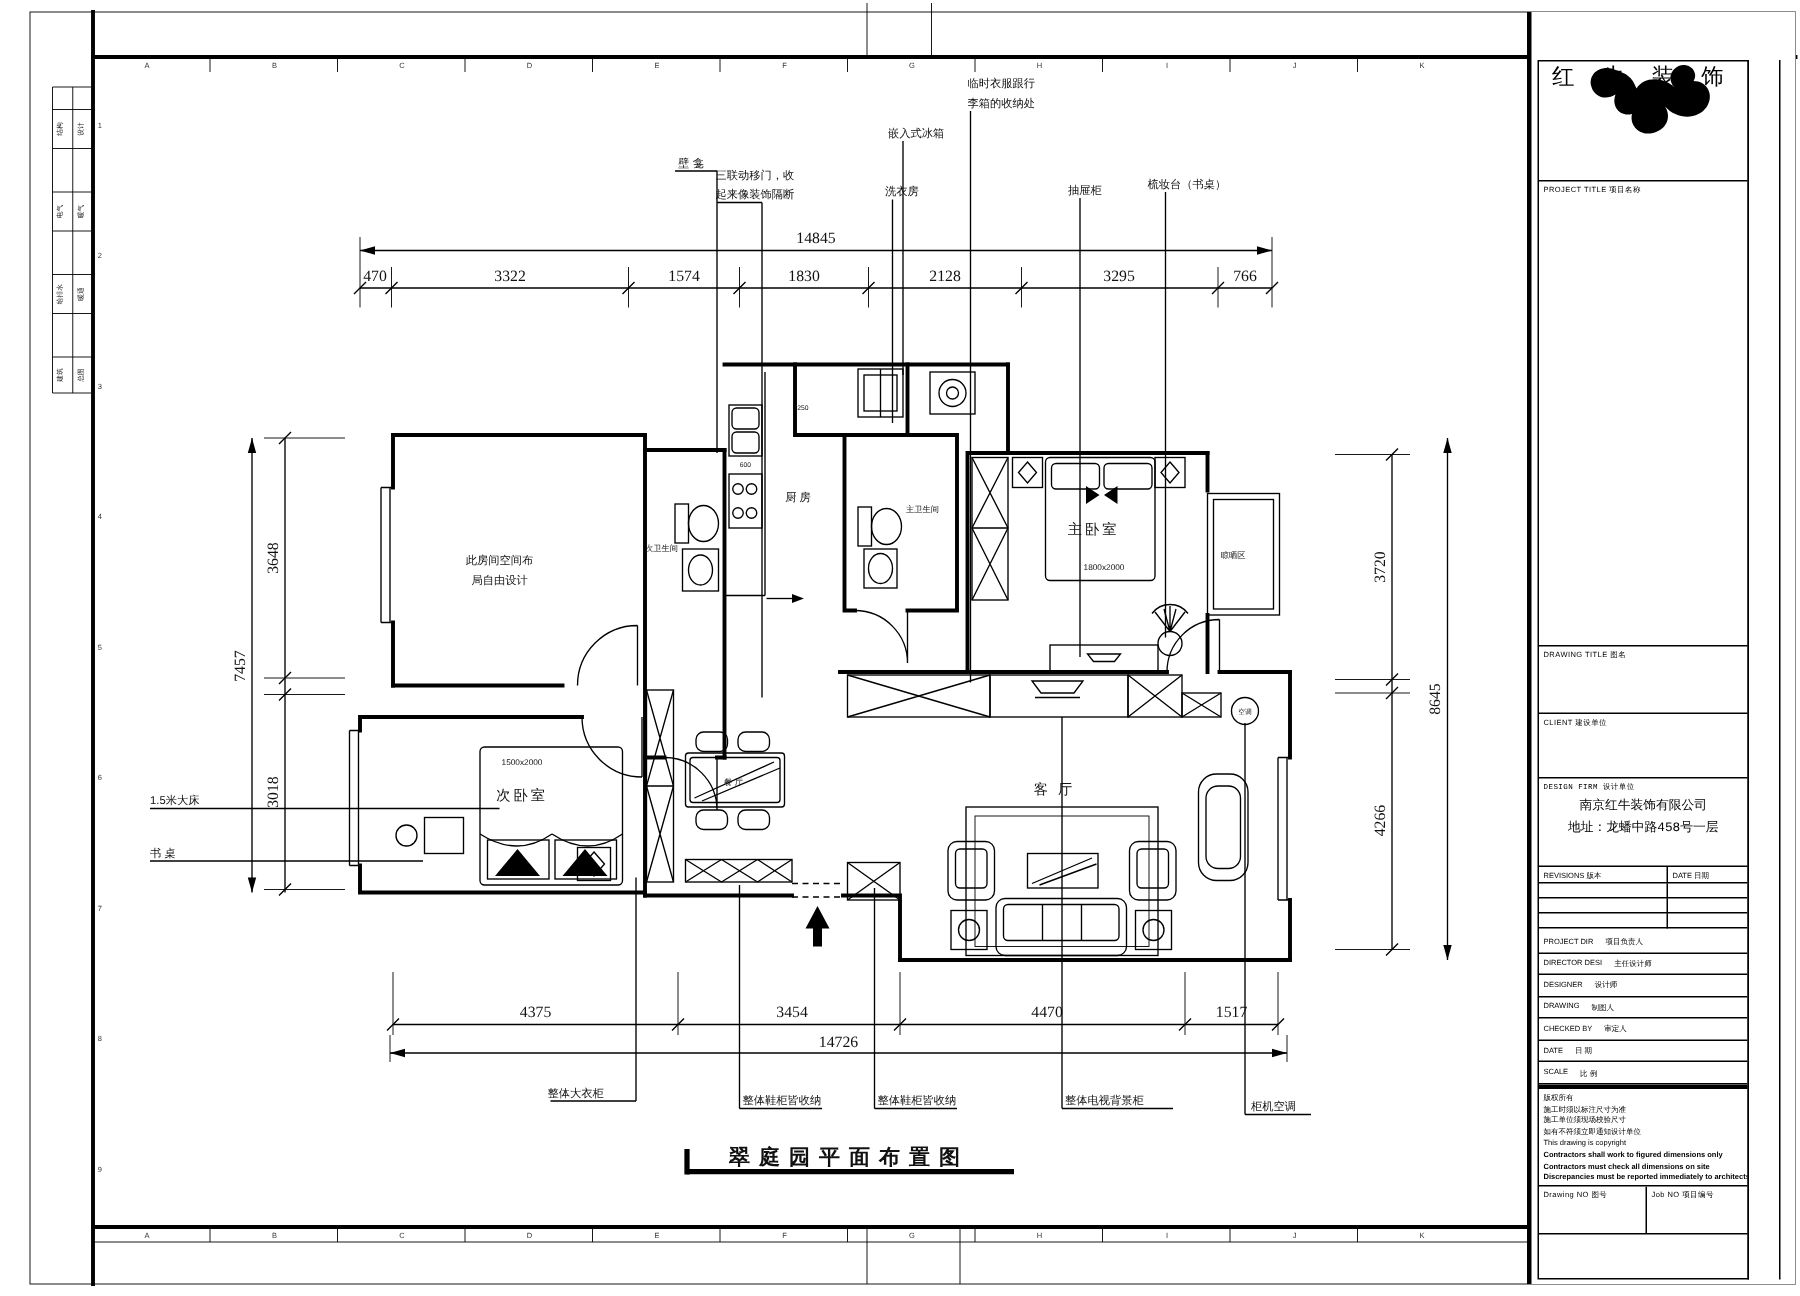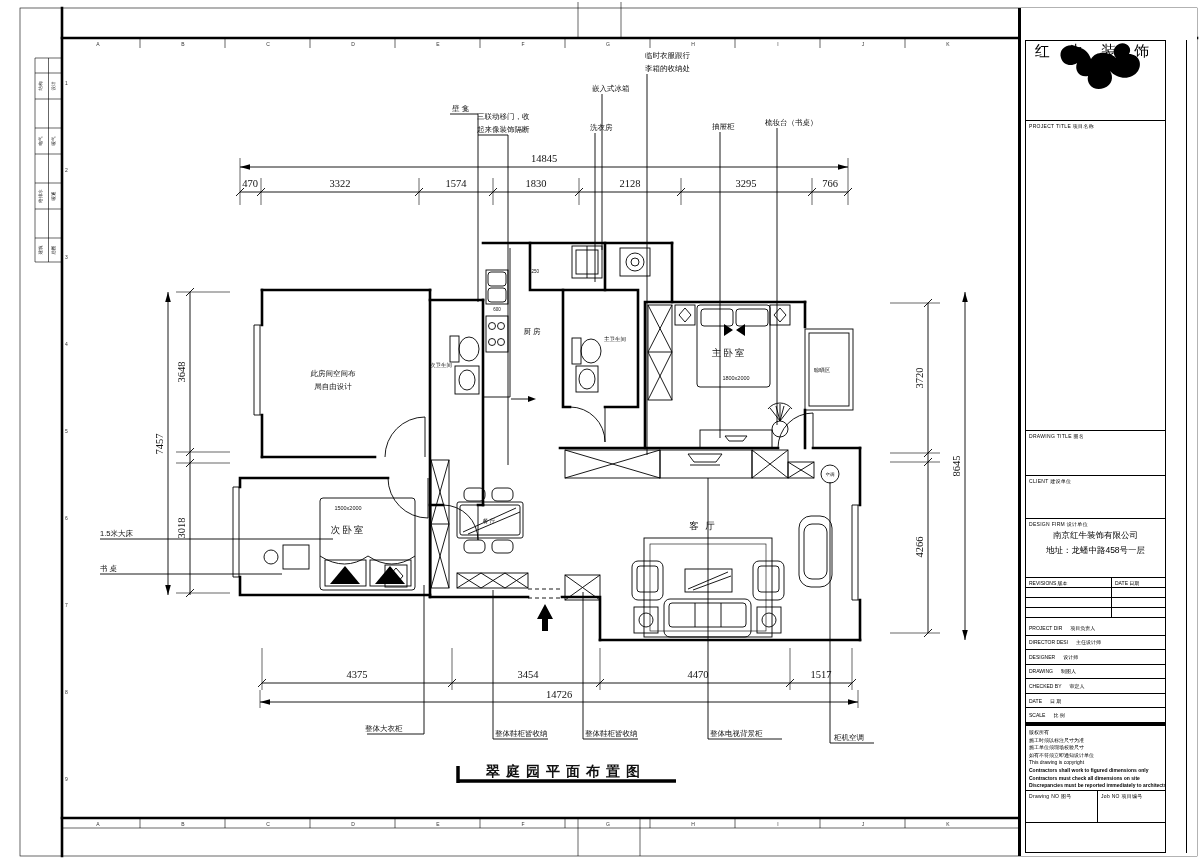--- a/index.html
+++ b/index.html
@@ -388,21 +388,21 @@
     </div>
 
     <div class="sec" style="top:390px;height:45px;">
       <div class="seclabel">DRAWING TITLE  图名</div>
     </div>
 
     <div class="sec" style="top:435px;height:43px;">
       <div class="seclabel">CLIENT  建设单位</div>
     </div>
 
-    <div class="sec" style="top:478px;height:59px;">
+    <div class="sec" style="top:478px;height:59px;font-family:Liberation Mono, monospace;">
       <div class="seclabel">DESIGN FIRM  设计单位</div>
       <div class="firmline">南京红牛装饰有限公司</div>
       <div class="firmline">地址：龙蟠中路458号一层</div>
     </div>
 
     <div class="sec" style="top:537px;height:43px;border-bottom:none;">
       <div class="revhead">
         <div class="rc1">REVISIONS  版本</div>
         <div class="rc2">DATE  日期</div>
       </div>

